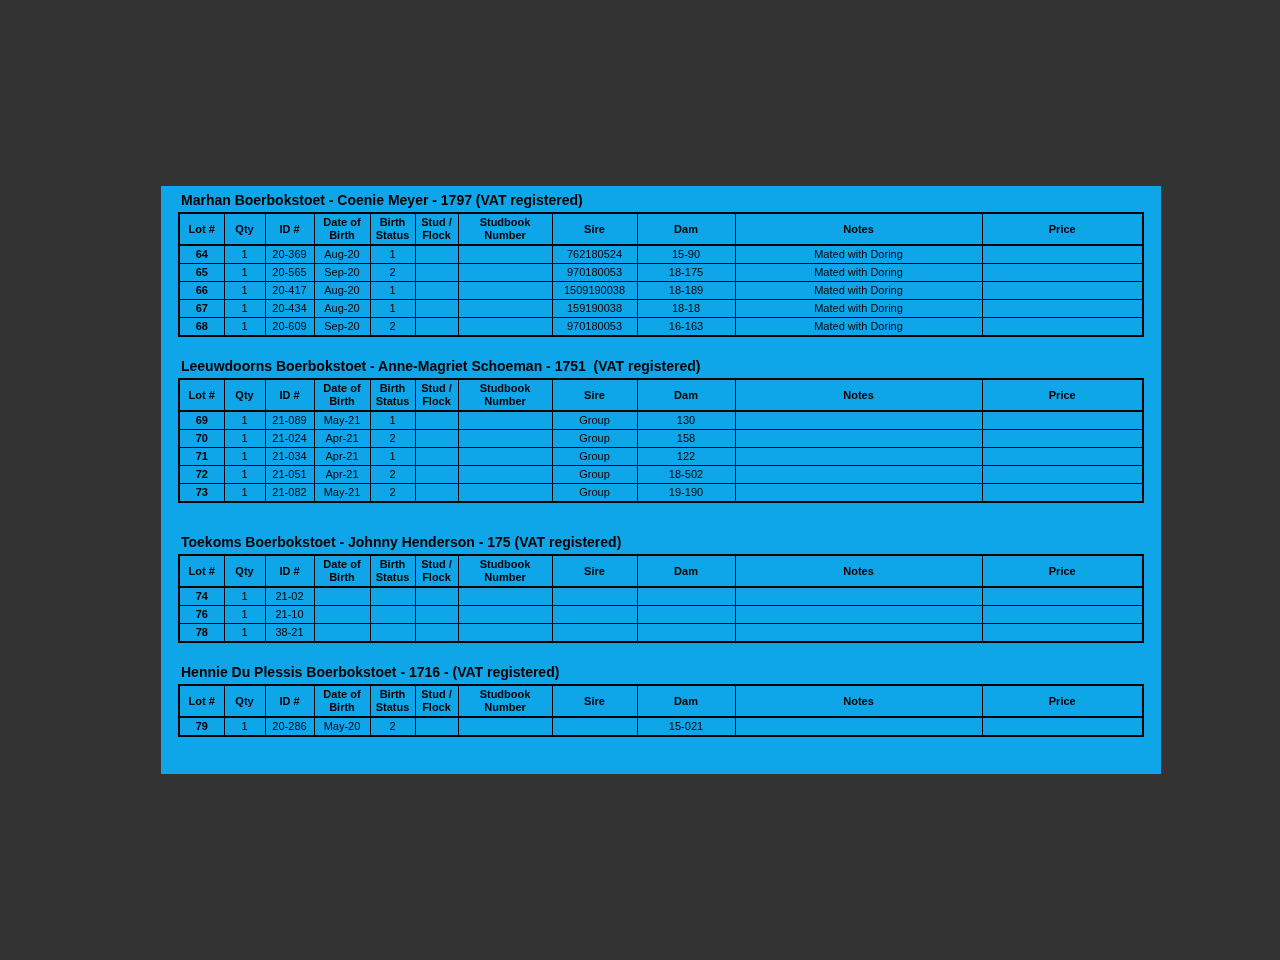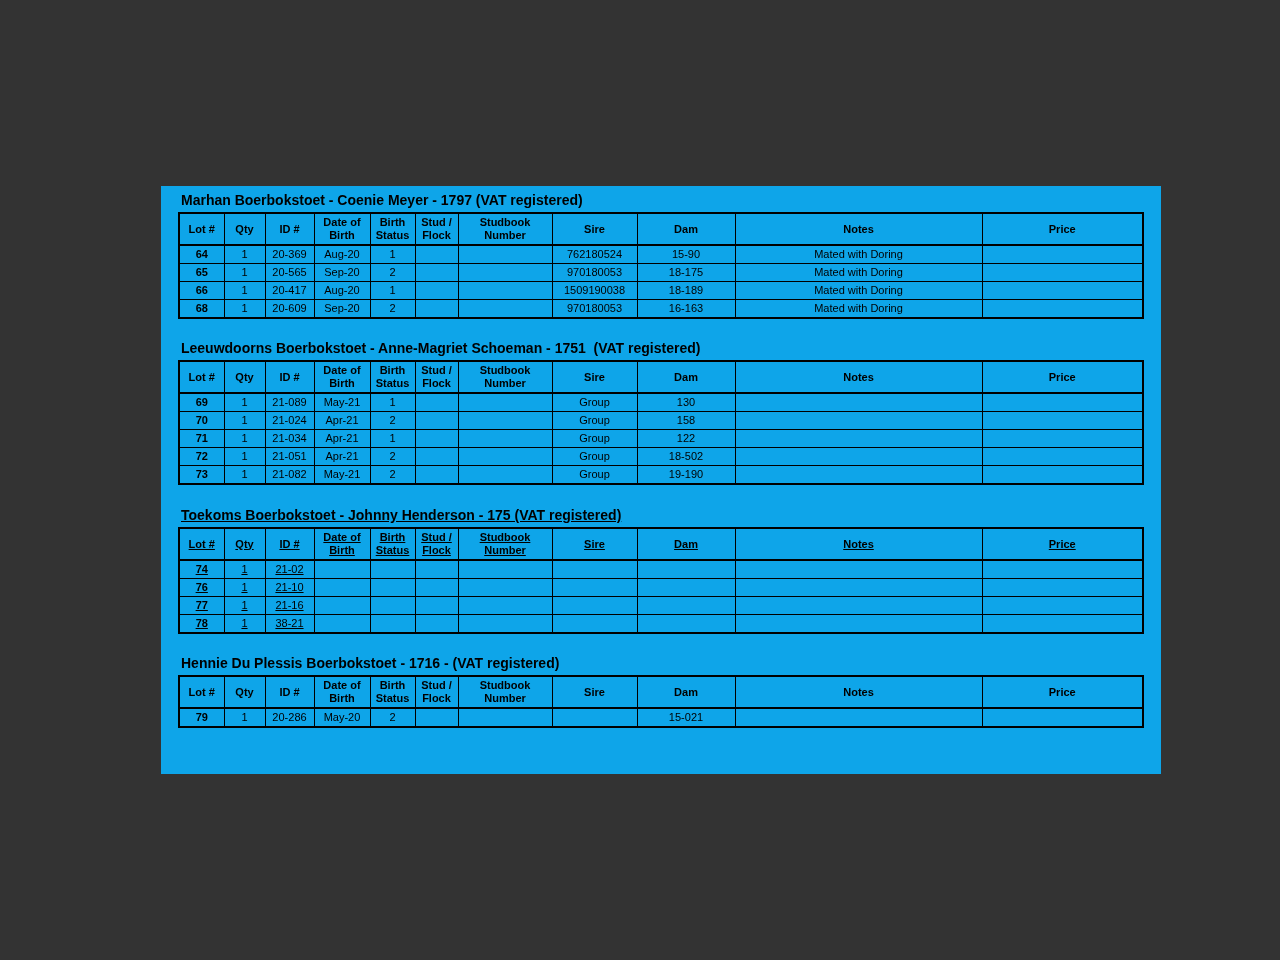--- a/index.html
+++ b/index.html
@@ -17,21 +17,21 @@
     top: 186px;
     width: 1000px;
     height: 588px;
     background: #0ea5e9;
     color: #000000;
     margin-left: 21px;
   }
   .section { display: block; }
   .sec-0 { padding-top: 7px; }
   .sec-1 { padding-top: 22px; }
-  .sec-2 { padding-top: 23px; text-decoration: underline; }
+  .sec-2 { padding-top: 32px; }
   .sec-3 { padding-top: 22px; }
   .section-title {
     font-size: 14px;
     font-weight: bold;
     line-height: 15px;
     margin: 0 0 4px 20px;
     white-space: pre-wrap;
   }
   table.stock-table {
     border-collapse: collapse;
@@ -146,20 +146,33 @@
             <td class="c3">Aug-20</td>
             <td class="c4">1</td>
             <td class="c5"></td>
             <td class="c6"></td>
             <td class="c7">1509190038</td>
             <td class="c8">18-189</td>
             <td class="c9">Mated with Doring</td>
             <td class="c10"></td>
           </tr>
           <tr>
+            <td class="c0">67</td>
+            <td class="c1">1</td>
+            <td class="c2">20-434</td>
+            <td class="c3">Aug-20</td>
+            <td class="c4">1</td>
+            <td class="c5"></td>
+            <td class="c6"></td>
+            <td class="c7">159190038</td>
+            <td class="c8">18-18</td>
+            <td class="c9">Mated with Doring</td>
+            <td class="c10"></td>
+          </tr>
+          <tr>
             <td class="c0">68</td>
             <td class="c1">1</td>
             <td class="c2">20-609</td>
             <td class="c3">Sep-20</td>
             <td class="c4">2</td>
             <td class="c5"></td>
             <td class="c6"></td>
             <td class="c7">970180053</td>
             <td class="c8">16-163</td>
             <td class="c9">Mated with Doring</td>
@@ -322,33 +335,20 @@
             <td class="c3"></td>
             <td class="c4"></td>
             <td class="c5"></td>
             <td class="c6"></td>
             <td class="c7"></td>
             <td class="c8"></td>
             <td class="c9"></td>
             <td class="c10"></td>
           </tr>
           <tr>
-            <td class="c0">77</td>
-            <td class="c1">1</td>
-            <td class="c2">21-16</td>
-            <td class="c3"></td>
-            <td class="c4"></td>
-            <td class="c5"></td>
-            <td class="c6"></td>
-            <td class="c7"></td>
-            <td class="c8"></td>
-            <td class="c9"></td>
-            <td class="c10"></td>
-          </tr>
-          <tr>
             <td class="c0">78</td>
             <td class="c1">1</td>
             <td class="c2">38-21</td>
             <td class="c3"></td>
             <td class="c4"></td>
             <td class="c5"></td>
             <td class="c6"></td>
             <td class="c7"></td>
             <td class="c8"></td>
             <td class="c9"></td>

